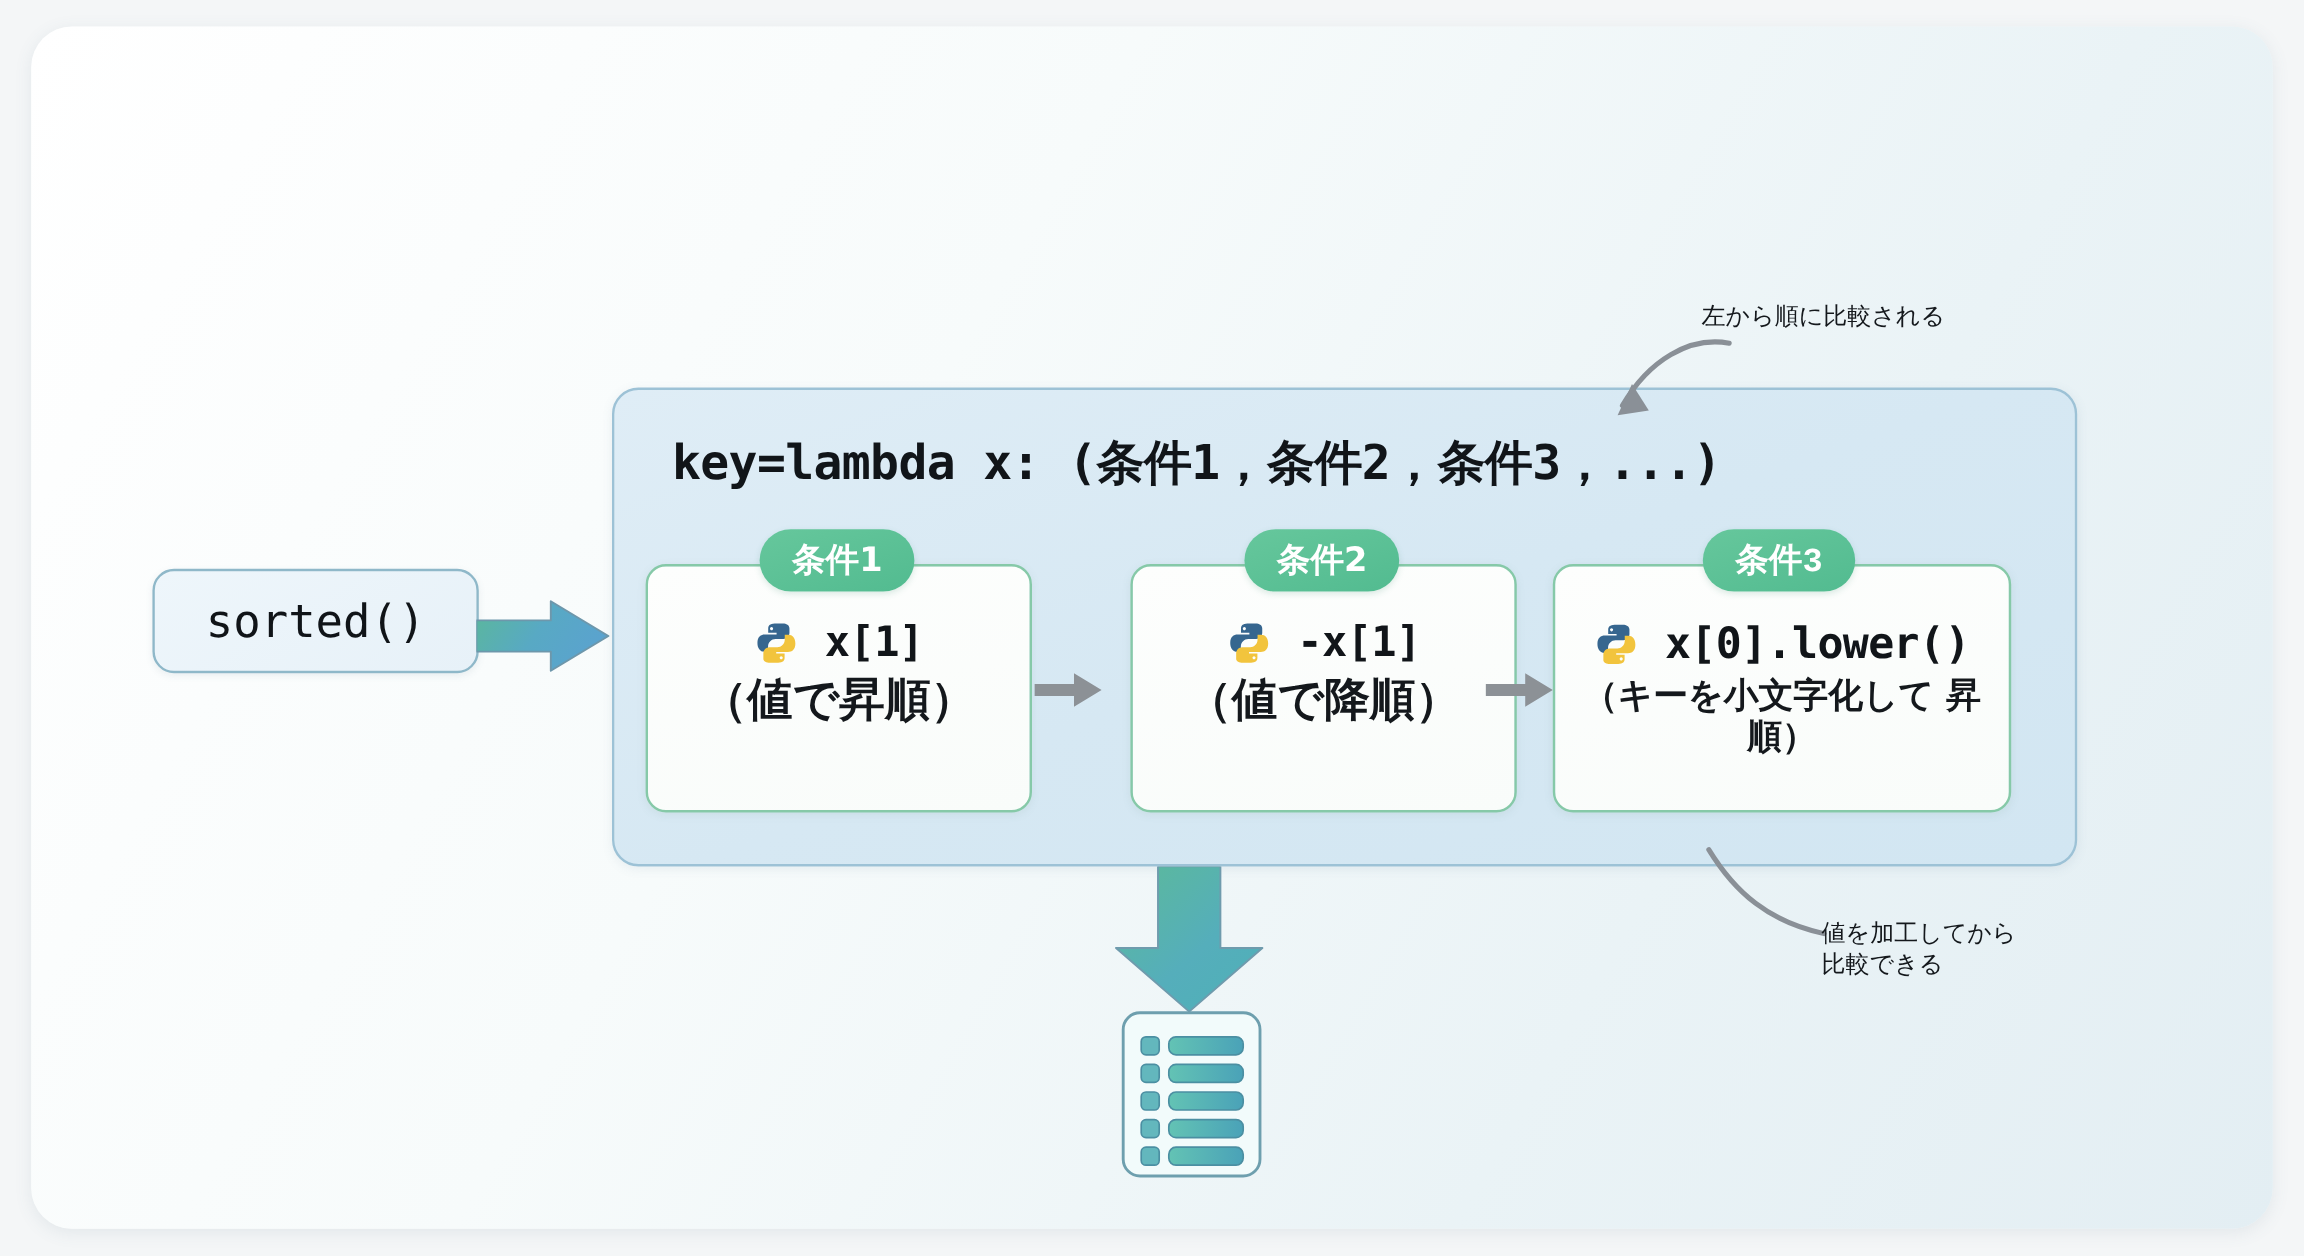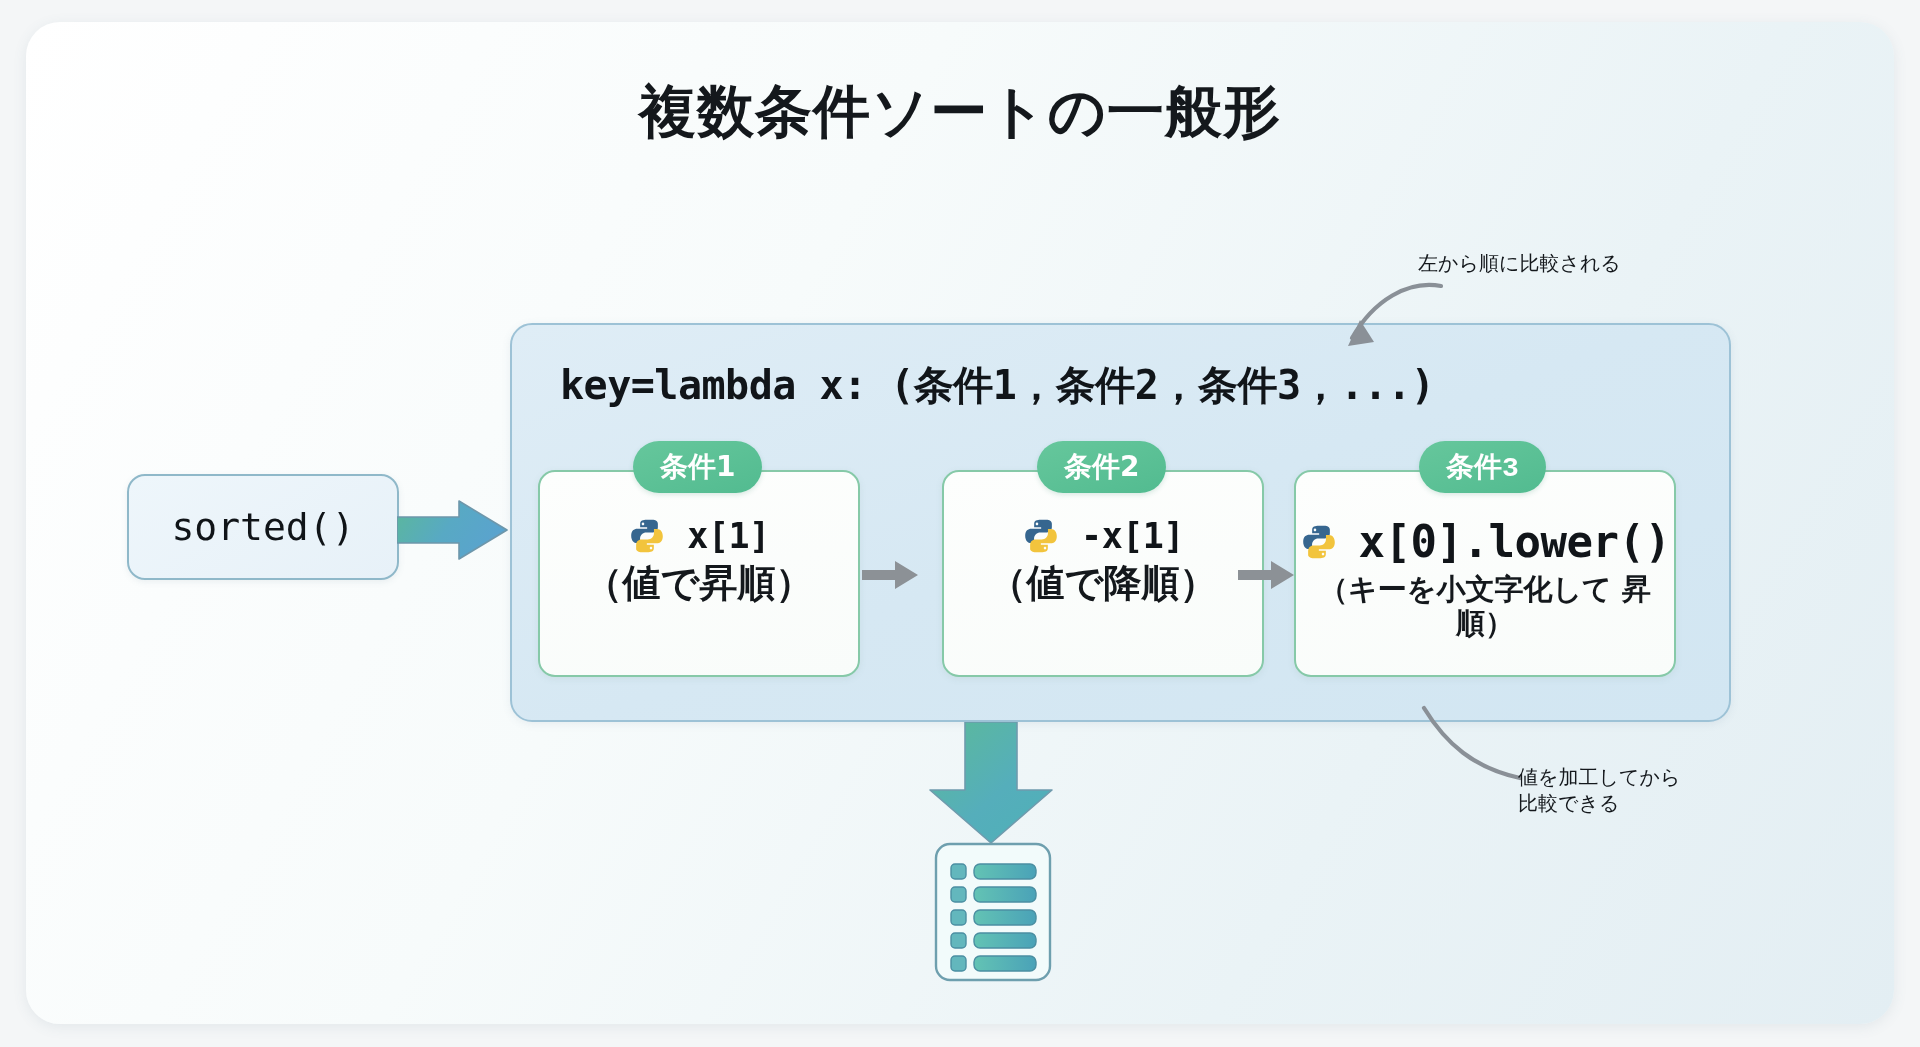--- a/index.html
+++ b/index.html
@@ -45,21 +45,21 @@
     color: #14181c;
     font-family: "DejaVu Sans", "Liberation Sans", sans-serif;
   }
 
   
   .sorted-node {
     position: absolute;
     left: 101px;
     top: 452px;
     width: 272px;
-    height: 106px;
+    height: 87px;
     border-radius: 18px;
     background: linear-gradient(150deg, #eef6fb 0%, #e7f1f8 100%);
     border: 2.4px solid #8fb8c9;
     display: flex;
     align-items: center;
     justify-content: center;
     font-family: "DejaVu Sans Mono", "Liberation Mono", monospace;
     font-size: 38px;
     color: #101418;
     box-shadow: 0 2px 6px rgba(90,120,140,0.10);
@@ -152,21 +152,21 @@
   .py-logo { width: 38px; height: 38px; flex: 0 0 38px; display:block; }
 
   .cond-code {
     font-family: "DejaVu Sans Mono", "Liberation Mono", monospace;
     font-size: 35px;
     font-weight: 600;
     color: #111519;
     white-space: nowrap;
     letter-spacing: -0.5px;
   }
-  #cond-3 .cond-code { font-size: 44px; }
+  #cond-3 .cond-code { font-size: 36px; }
 
   .cond-note {
     margin-top: 5px;
     font-size: 38px;
     font-weight: 700;
     color: #14181c;
     line-height: 1.18;
     font-family: "DejaVu Sans", "Liberation Sans", sans-serif;
   }
   #cond-3 .cond-note { font-size: 29px; }
@@ -229,21 +229,20 @@
           <stop offset="60%" stop-color="#55aebb"></stop>
           <stop offset="100%" stop-color="#4fb0b8"></stop>
         </linearGradient>
         <linearGradient id="gradRow" x1="0" y1="0" x2="1" y2="0">
           <stop offset="0%" stop-color="#63c3b4"></stop>
           <stop offset="100%" stop-color="#4aa2b8"></stop>
         </linearGradient>
       </defs>
     </svg>
 
-    <div class="title">複数条件ソートの一般形</div>
 
     <div class="sorted-node">
       <span>sorted()</span>
     </div>
 
     <svg class="arrow-right" viewBox="0 0 113 62">
       <path d="M0 18 L62 18 L62 2 L110 31 L62 60 L62 44 L0 44 Z" fill="url(#gradArrow)" stroke="#6e97ab" stroke-width="1.6" stroke-linejoin="round"></path>
     </svg>
 
     <div class="lambda-box">

